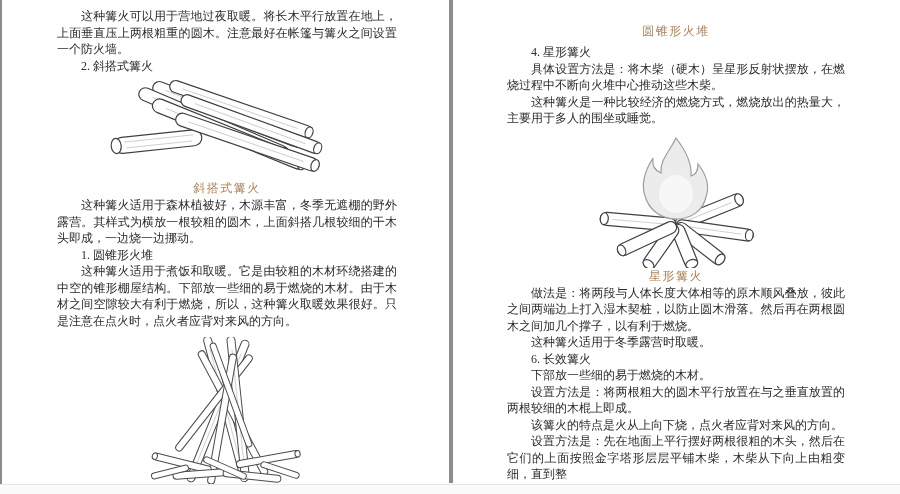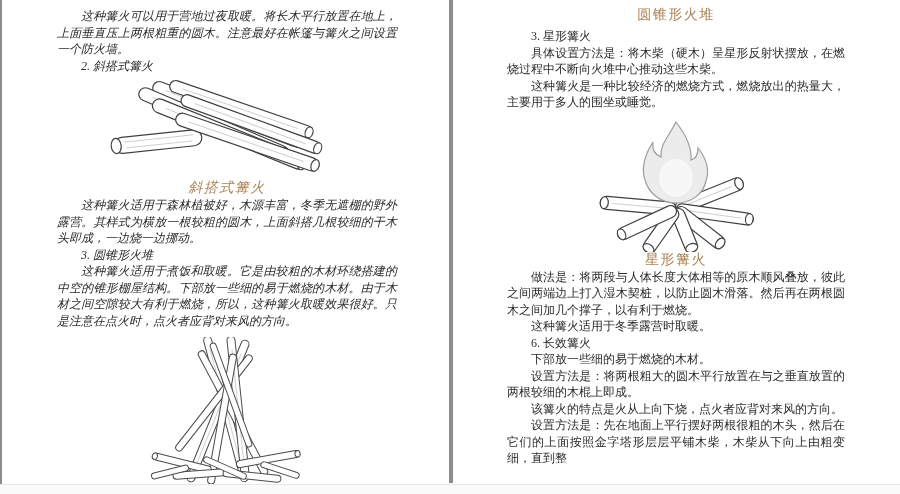--- a/index.html
+++ b/index.html
@@ -14,31 +14,31 @@
     width:900px;height:494px;position:relative;overflow:hidden;
     background:#fff;
     font-family:"Liberation Serif","DejaVu Serif",serif;
   }
   .edge-strip{position:absolute;left:0;top:0;width:2px;height:484px;background:var(--divider-color);}
   .spine-divider{position:absolute;left:449px;top:0;width:4px;height:483px;background:var(--divider-color);}
   .bottom-strip{position:absolute;left:0;top:484px;width:900px;height:10px;background:#fbfbfb;border-top:1px solid #e7e7e7;}
   .page{position:absolute;top:0;height:484px;background:var(--page-bg);overflow:hidden;}
   .page-left{left:2px;width:447px;}
   .page-right{left:453px;width:447px;}
-  .page-inner-left{padding:8px 52px 8px 55px;font-style:italic;}
+  .page-inner-left{padding:8px 52px 8px 55px;}
   .page-inner-right{padding:8px 55px 0 54px;}
   p.body-text,p.heading{
     margin:0;font-size:12px;line-height:16.5px;color:var(--text-color);
     text-align:justify;text-indent:2em;letter-spacing:0;
   }
   p.heading{text-align:left;}
   .fig{text-align:center;margin:0;}
   .fig-caption{
-    font-size:14px;line-height:14px;letter-spacing:1.5px;
-    color:var(--caption-color);text-align:center;margin:0;
+    font-size:12px;line-height:14px;letter-spacing:1.5px;
+    color:var(--caption-color);text-align:center;margin:16px;
   }
   .caption-top{margin-bottom:6px;}
   .fig-lean{margin-top:2px;}
   .fig-lean svg{display:block;margin:0 auto;}
   .fig-cone{margin-top:8px;}
   .fig-cone svg{display:block;margin:0 auto;}
   .fig-star{margin-top:3px;}
   .fig-star svg{display:block;margin:0 auto;}
   .fig-caption.below{margin-top:1px;margin-bottom:2px;}
   .h4-heading{margin-top:0;}
@@ -93,21 +93,21 @@
         <g transform="translate(138 66) rotate(19)">
           <rect class="sketch" x="-75" y="-6.5" width="150" height="13" rx="6.5"></rect>
           <path class="grain" d="M-62 0 H 60"></path>
           <ellipse class="sketch" cx="72" cy="0" rx="4" ry="6"></ellipse>
         </g>
       </svg>
       <figcaption class="fig-caption below">斜搭式篝火</figcaption>
     </figure>
 
     <p class="body-text">这种篝火适用于森林植被好，木源丰富，冬季无遮棚的野外露营。其样式为横放一根较粗的圆木，上面斜搭几根较细的干木头即成，一边烧一边挪动。</p>
-    <p class="heading">3. 圆锥形火堆</p>
+    <p class="heading">1. 圆锥形火堆</p>
     <p class="body-text">这种篝火适用于煮饭和取暖。它是由较粗的木材环绕搭建的中空的锥形棚屋结构。下部放一些细的易于燃烧的木材。由于木材之间空隙较大有利于燃烧，所以，这种篝火取暖效果很好。只是注意在点火时，点火者应背对来风的方向。</p>
 
     <figure class="fig fig-cone">
       <svg width="195" height="148" viewBox="0 0 195 148">
 
         <g transform="translate(96 72) rotate(75)">
             <rect class="sketch-thin" x="-75" y="-4" width="150" height="8" rx="4"></rect>
             <path class="grain" d="M-62 0 H 60"></path>
           </g>
         <g transform="translate(88 74) rotate(-68)">
@@ -157,21 +157,21 @@
       </svg>
     </figure>
   </div>
 </div>
 
 <div class="spine-divider"></div>
 
 <div class="page page-right">
   <div class="page-inner-right">
     <p class="fig-caption caption-top">圆锥形火堆</p>
-    <p class="heading h4-heading">3. 星形篝火</p>
+    <p class="heading h4-heading">4. 星形篝火</p>
     <p class="body-text">具体设置方法是：将木柴（硬木）呈星形反射状摆放，在燃烧过程中不断向火堆中心推动这些木柴。</p>
     <p class="body-text">这种篝火是一种比较经济的燃烧方式，燃烧放出的热量大，主要用于多人的围坐或睡觉。</p>
 
     <figure class="fig fig-star">
       <svg width="180" height="138" viewBox="0 0 180 138">
 
         <g transform="translate(90 95) rotate(185)">
             <rect class="sketch" x="0" y="-6.5" width="76" height="13" rx="6.5"></rect>
             <path class="grain" d="M10 0 H 64"></path>
             <ellipse class="sketch" cx="72" cy="0" rx="4" ry="6"></ellipse>

